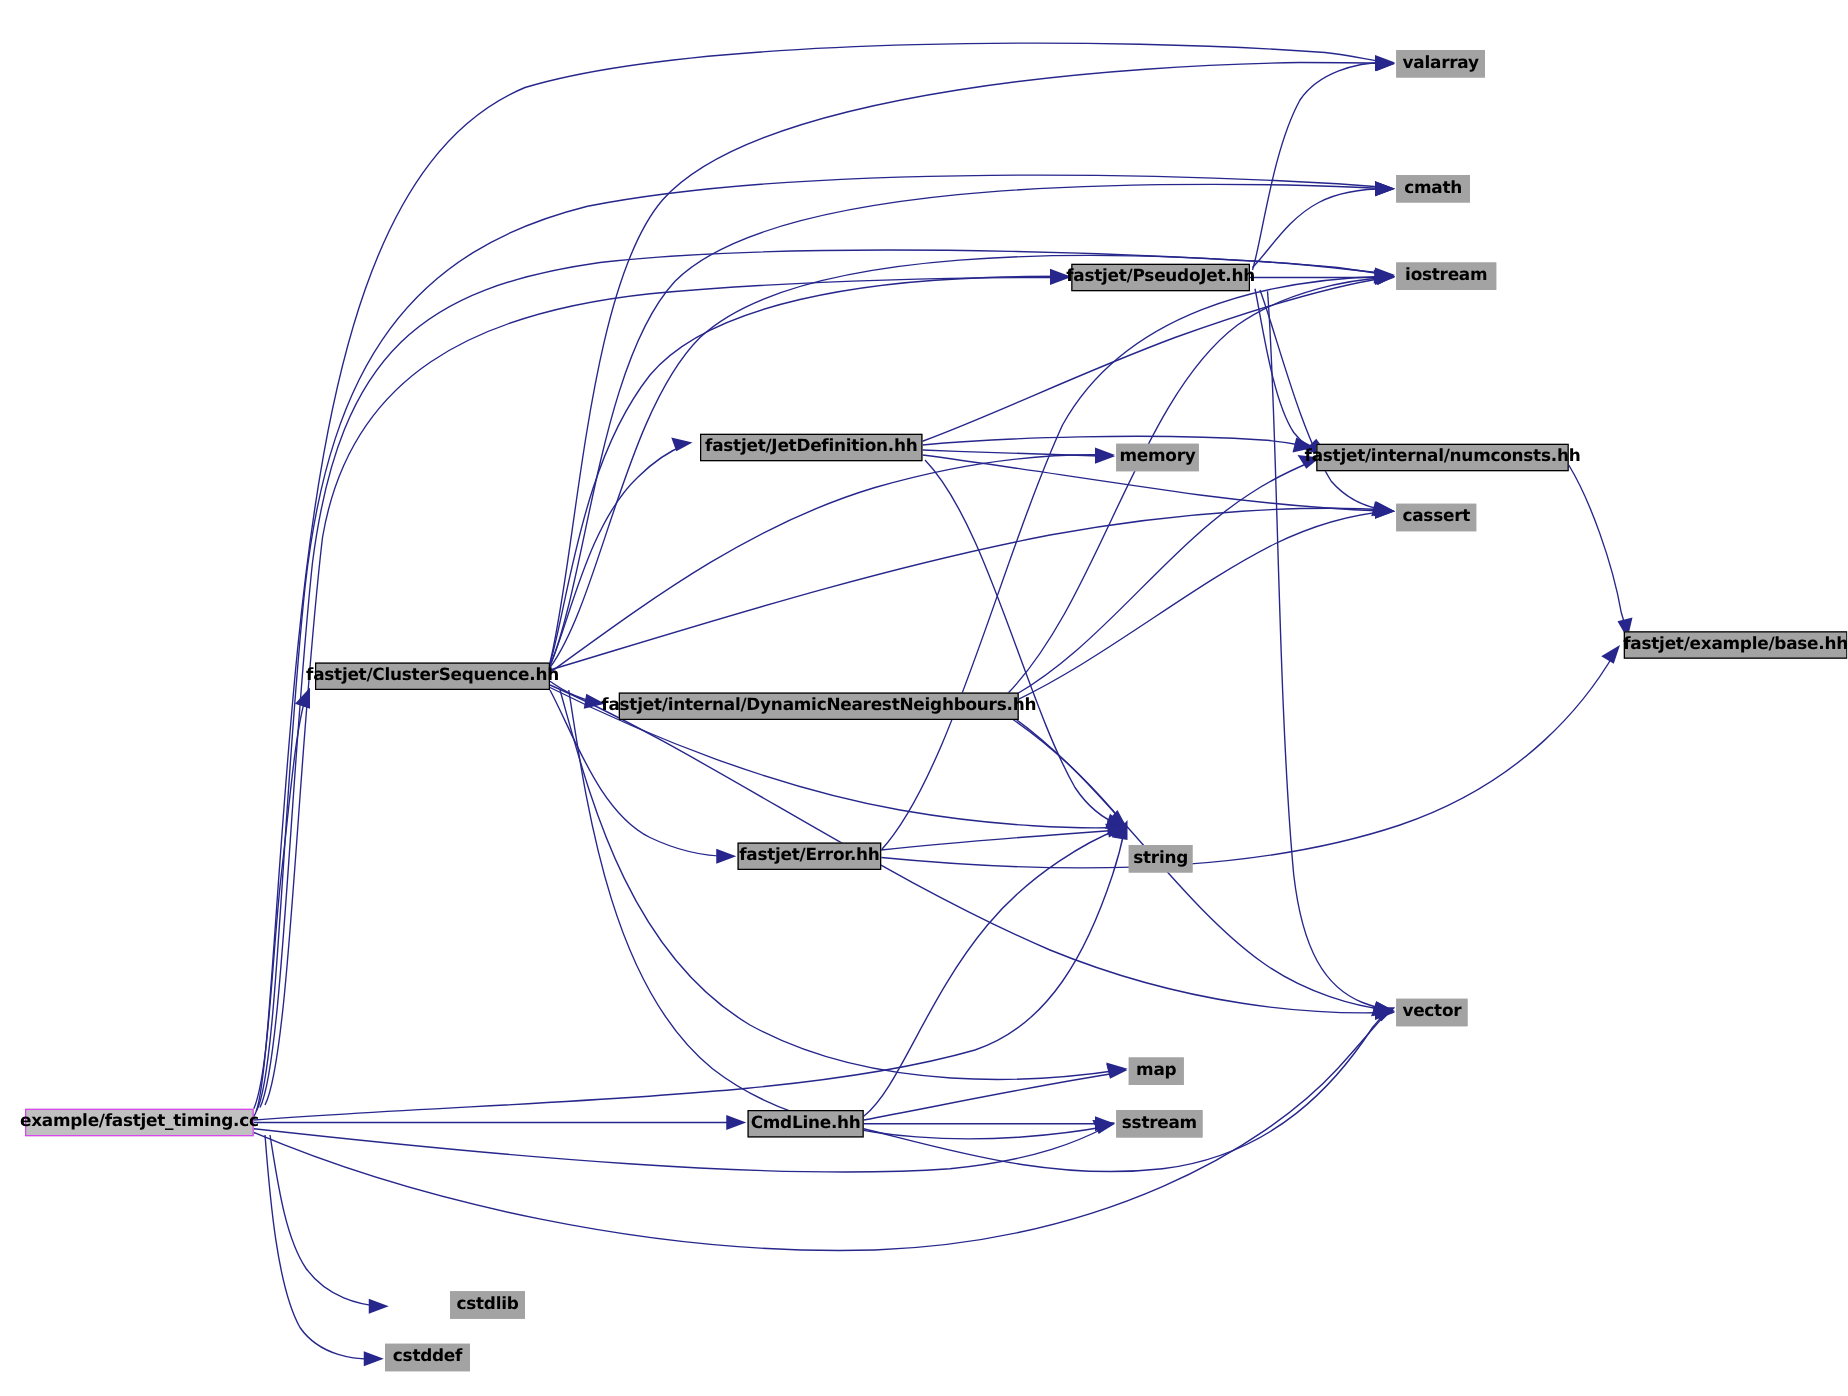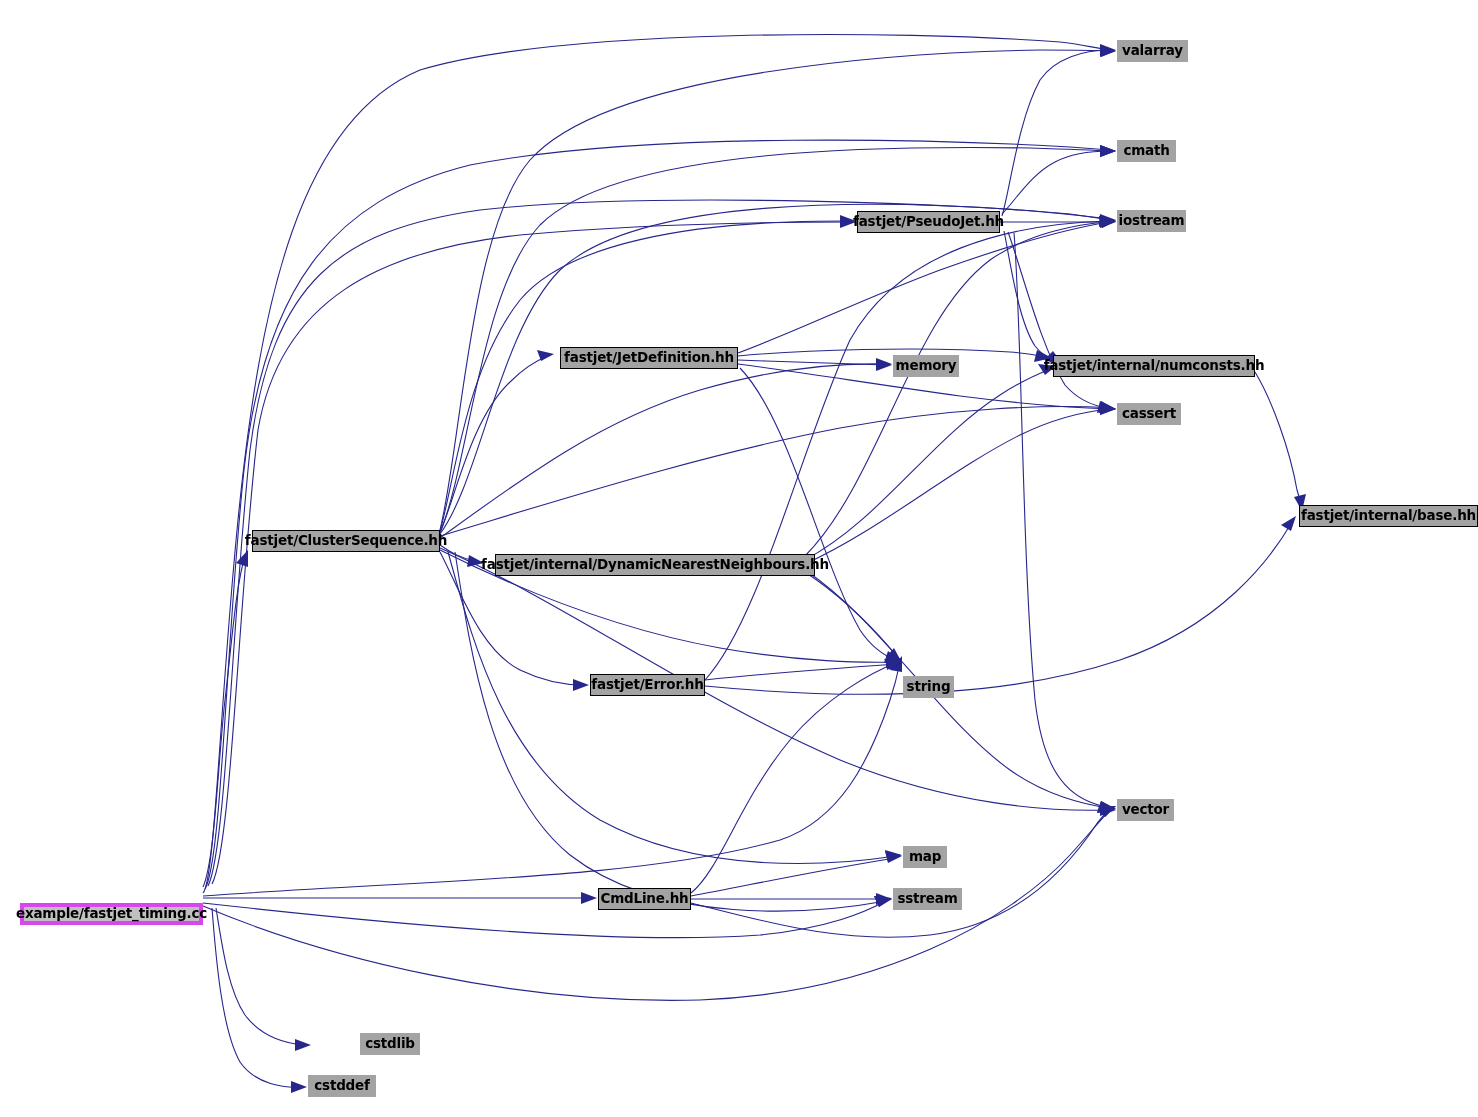--- a/index.html
+++ b/index.html
@@ -46,22 +46,21 @@
     letter-spacing: -0.2px;
     white-space: nowrap;
     line-height: 1;
     z-index: 5;
   }
   .node.local {
     border: 1px solid #000000;
   }
   .node.root {
     background: #c0c0c0;
-    border: 4px solid #d946ef;
-    margin-top: 16px;
+    border: 1px solid #d946ef;
   }
 </style>
 </head>
 <body>
 
 <div id="graph-root">
 
   <svg id="edges" viewBox="0 0 1478 1117">
     <g>
 
@@ -216,21 +215,21 @@
   </div>
 
   <div class="node" style="left:1117px; top:40px; width:71px; height:22px;">
     <span>valarray</span>
   </div>
 
   <div class="node" style="left:1117px; top:140px; width:59px; height:22px;">
     <span>cmath</span>
   </div>
 
-  <div class="node" style="left:1117px; top:210px; width:69px; height:22px;text-align:center;">
+  <div class="node" style="left:1117px; top:210px; width:80px; height:22px;text-align:center;">
     <span>iostream</span>
   </div>
 
   <div class="node local" style="left:857px; top:211px; width:143px; height:22px;">
     <span>fastjet/PseudoJet.hh</span>
   </div>
 
   <div class="node local" style="left:560px; top:347px; width:178px; height:22px;">
     <span>fastjet/JetDefinition.hh</span>
   </div>
@@ -241,21 +240,21 @@
 
   <div class="node local" style="left:1053px; top:355px; width:202px; height:22px;">
     <span>fastjet/internal/numconsts.hh</span>
   </div>
 
   <div class="node" style="left:1117px; top:403px; width:64px; height:22px;text-align:right;">
     <span>cassert</span>
   </div>
 
   <div class="node local" style="left:1299px; top:505px; width:179px; height:22px;">
-    <span>fastjet/internal/base.hh</span>
+    <span>fastjet/example/base.hh</span>
   </div>
 
   <div class="node local" style="left:252px; top:530px; width:188px; height:22px;">
     <span>fastjet/ClusterSequence.hh</span>
   </div>
 
   <div class="node local" style="left:495px; top:554px; width:320px; height:22px;">
     <span>fastjet/internal/DynamicNearestNeighbours.hh</span>
   </div>
 

